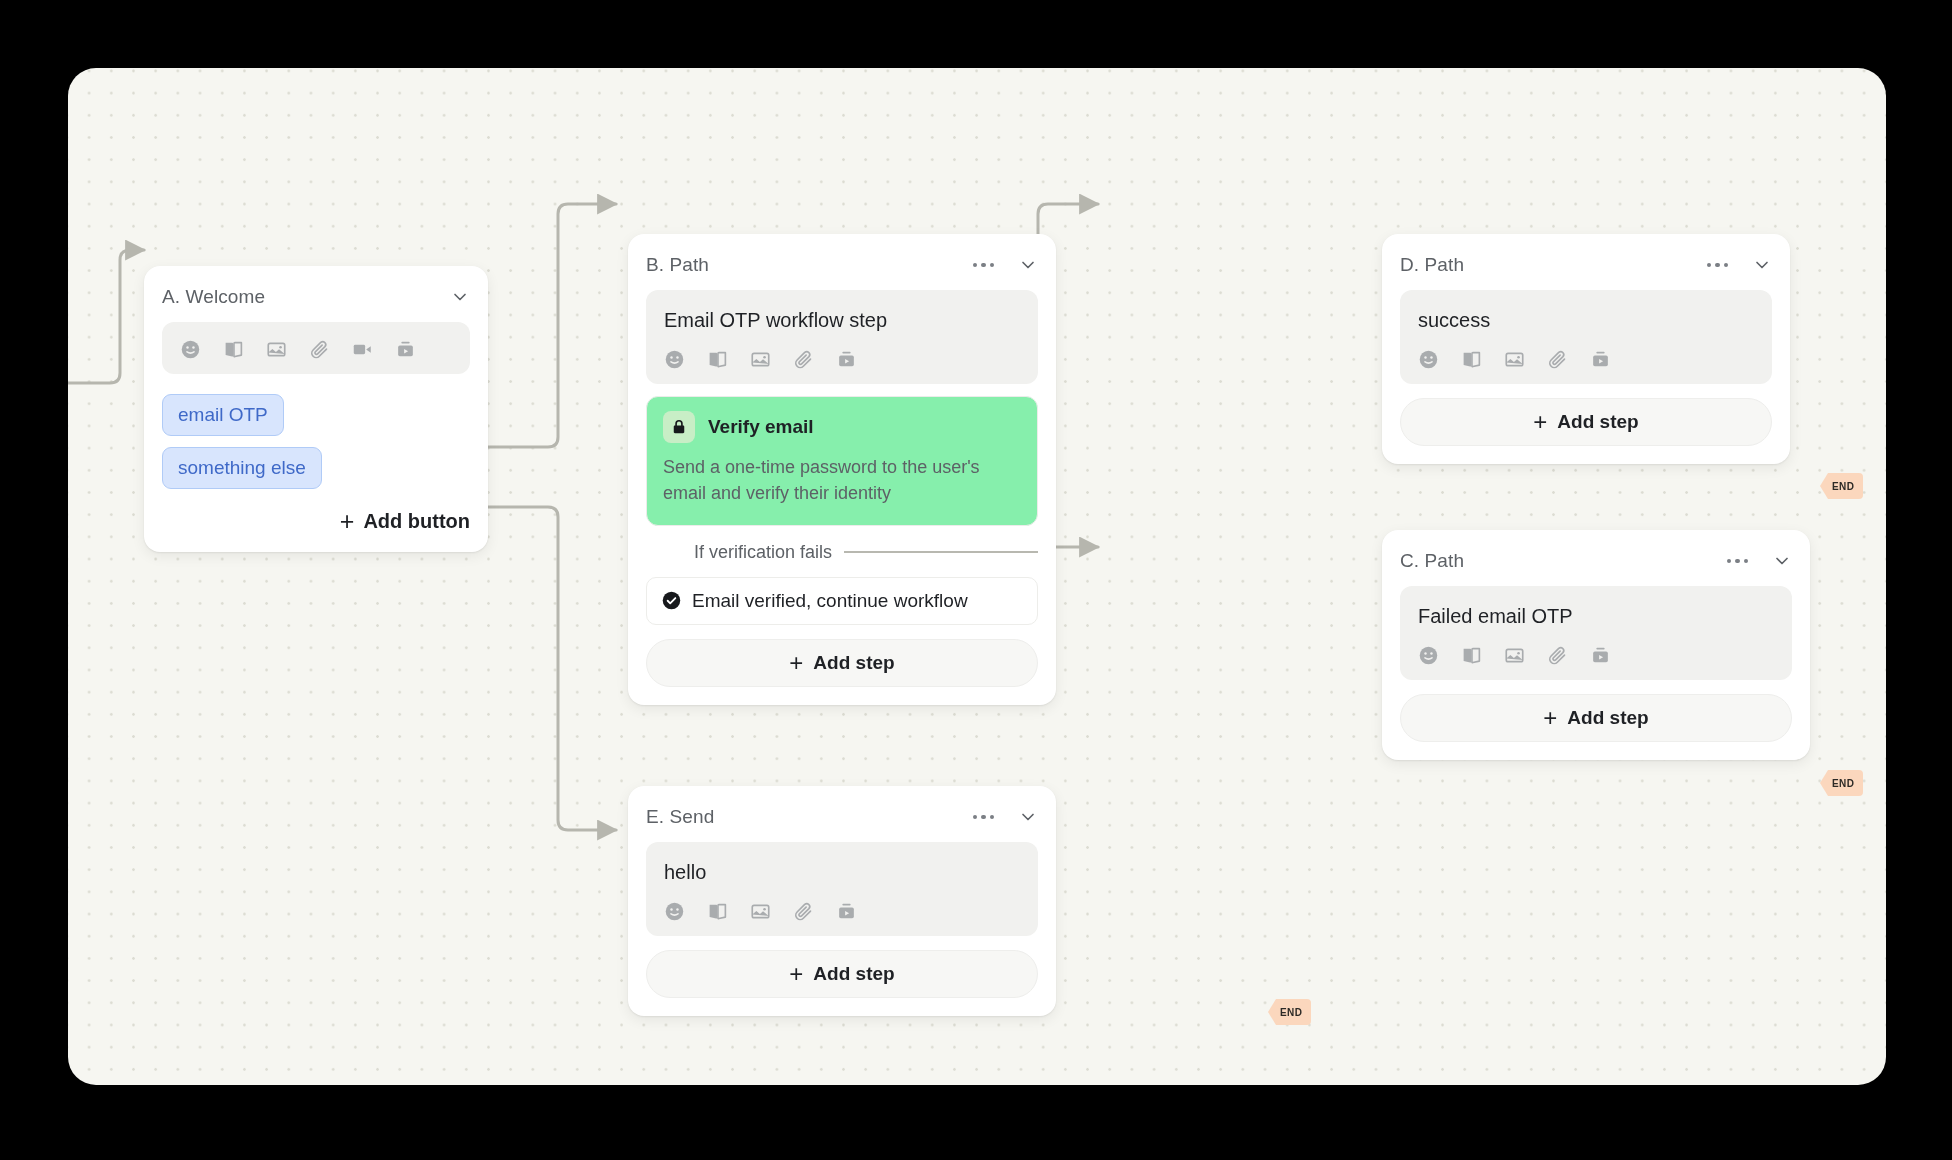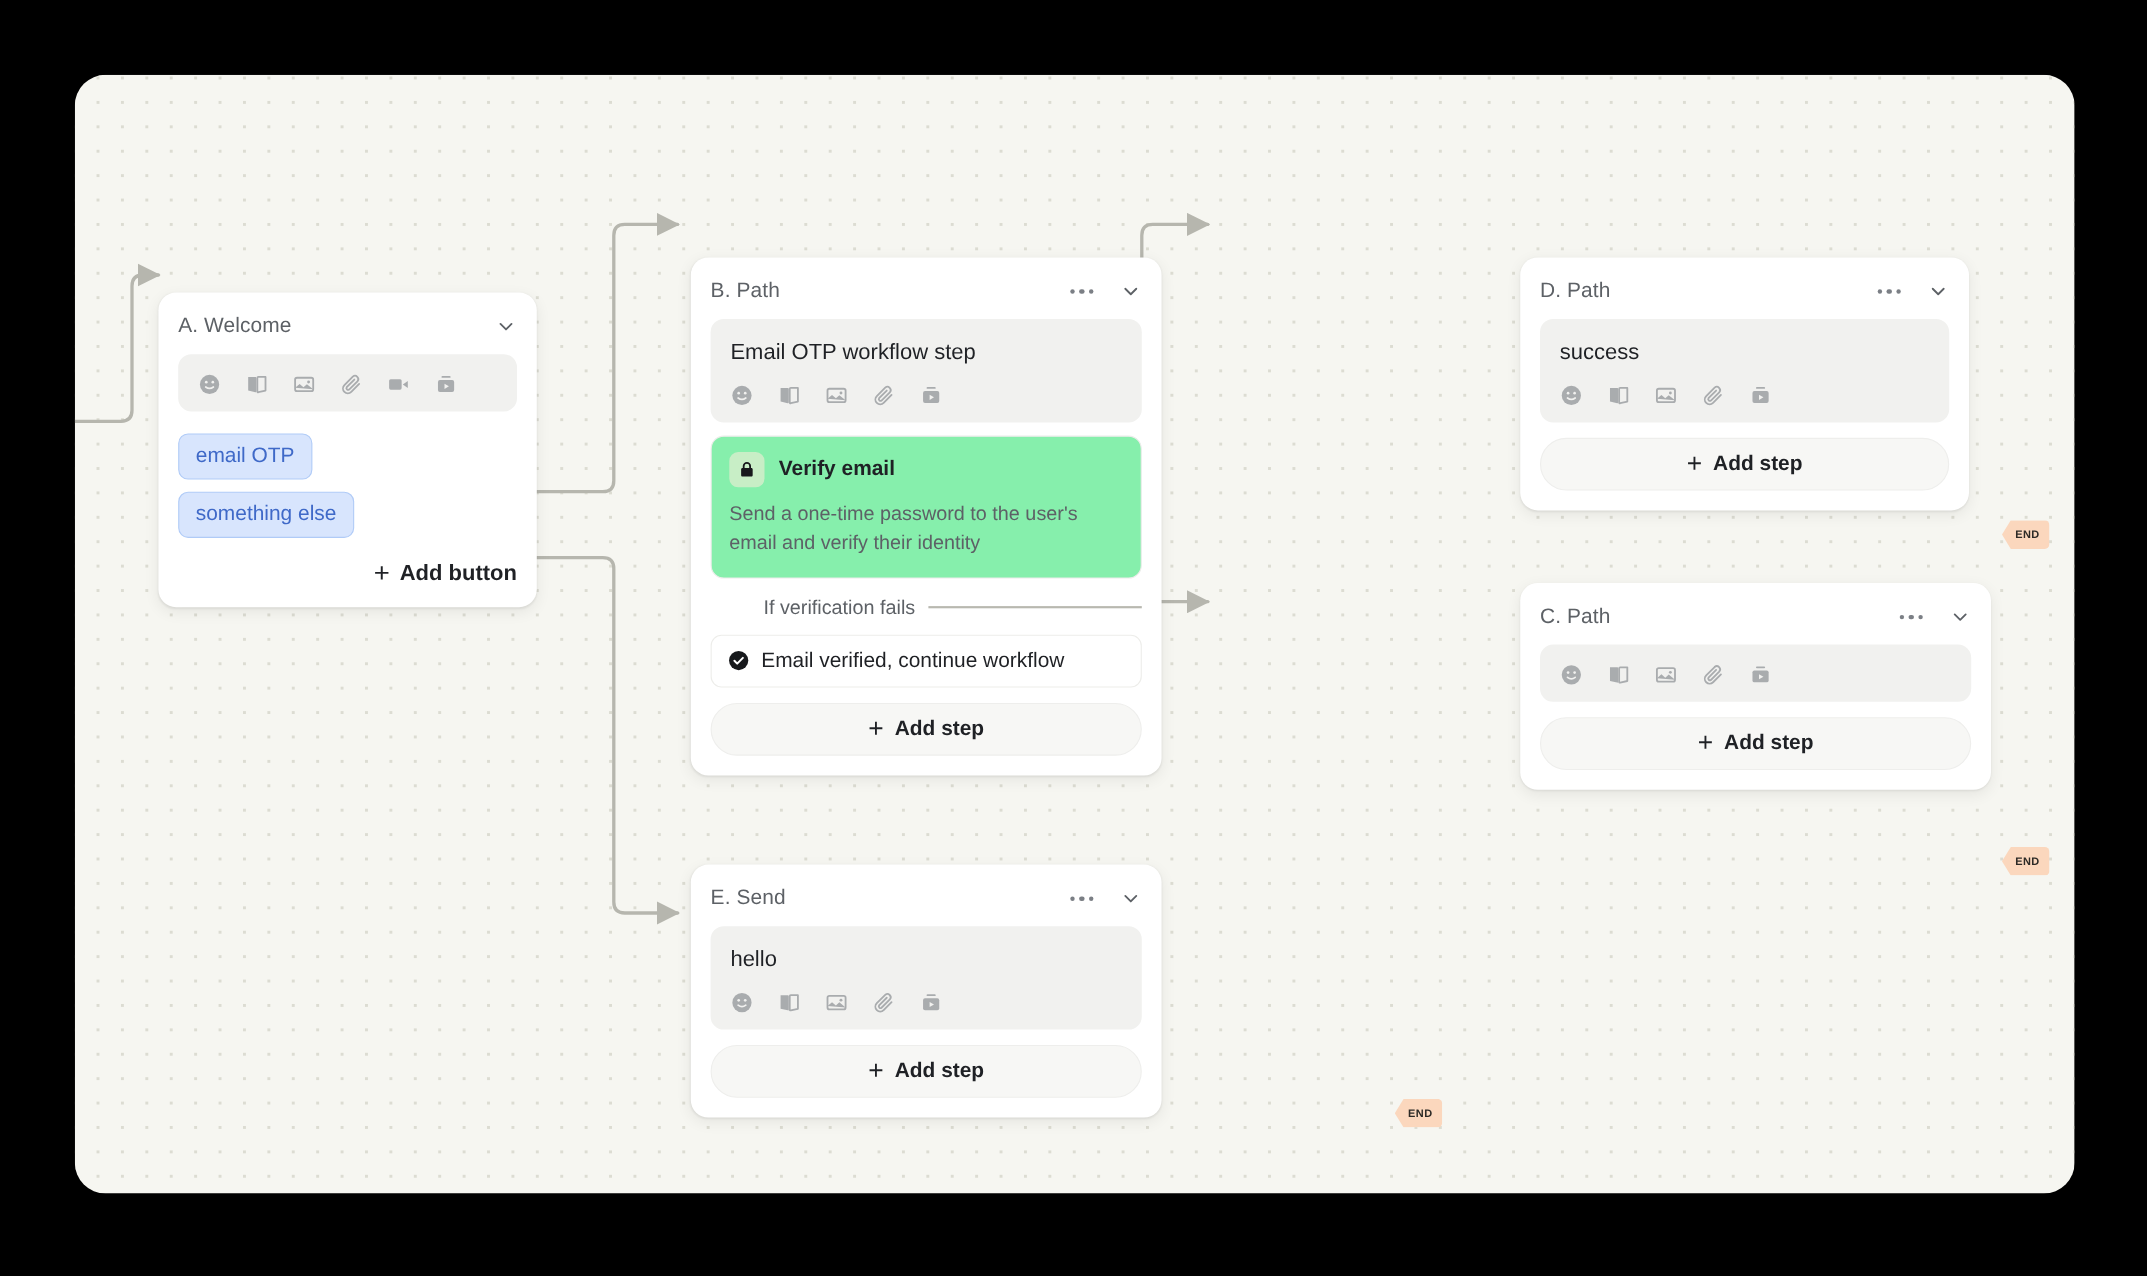--- a/index.html
+++ b/index.html
@@ -353,20 +353,21 @@
               <i></i>
               <i></i>
             </span>
           <svg class="chev" viewBox="0 0 24 24" fill="none" stroke="#5d6166" stroke-width="2" stroke-linecap="round" stroke-linejoin="round">
               <polyline points="6 9 12 15 18 9"></polyline>
             </svg>
         </div>
       </div>
 
       <div class="bubble">
+        <div class="bubble-text">Failed email OTP</div>
         <div class="bubble-icons">
           <svg class="gi" viewBox="0 0 24 24" fill="#7e8287">
               <circle cx="12" cy="12" r="10"></circle>
               <circle cx="8.6" cy="9.6" r="1.4" fill="#f1f1ef"></circle>
               <circle cx="15.4" cy="9.6" r="1.4" fill="#f1f1ef"></circle>
               <path d="M8 14.6q4 3 8 0" stroke="#f1f1ef" stroke-width="1.8" fill="none" stroke-linecap="round"></path>
             </svg>
           <svg class="gi" viewBox="0 0 24 24" fill="#7e8287">
               <path d="M3 4.2h7.4c.7 0 1.1.5 1.1 1.1v14c0 .6-.4 1-1.1.7L3 18.4z"></path>
               <path d="M21 4.2h-7.4c-.7 0-1.1.5-1.1 1.1v14c0 .6.4 1 1.1.7L21 18.4z" fill="none" stroke="#7e8287" stroke-width="1.9" stroke-linejoin="round"></path>

